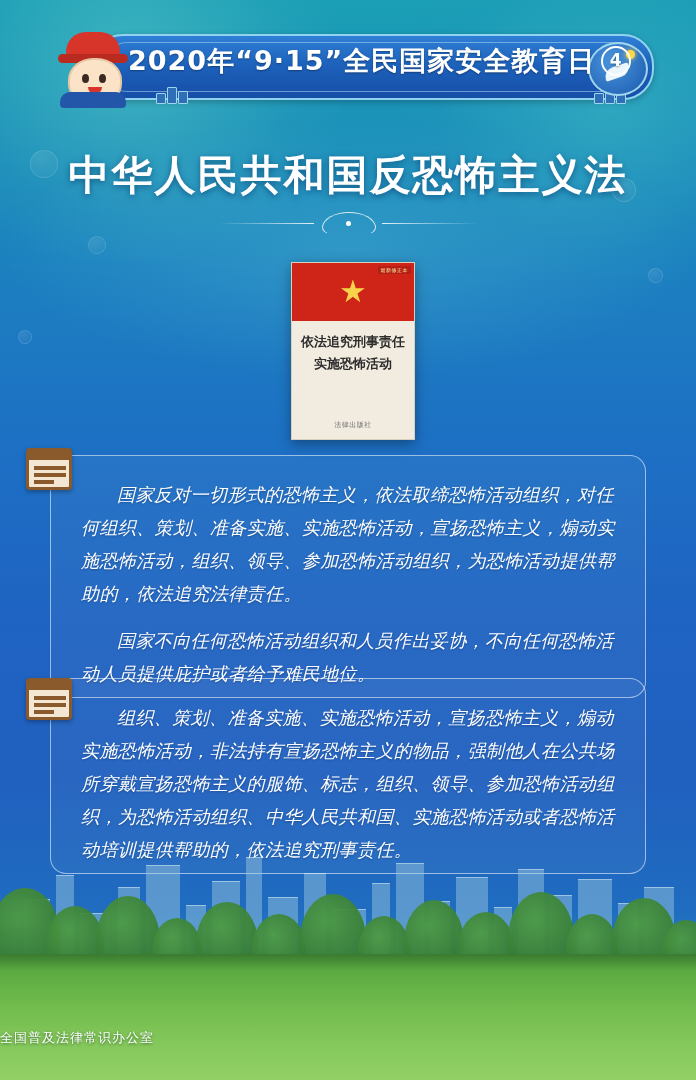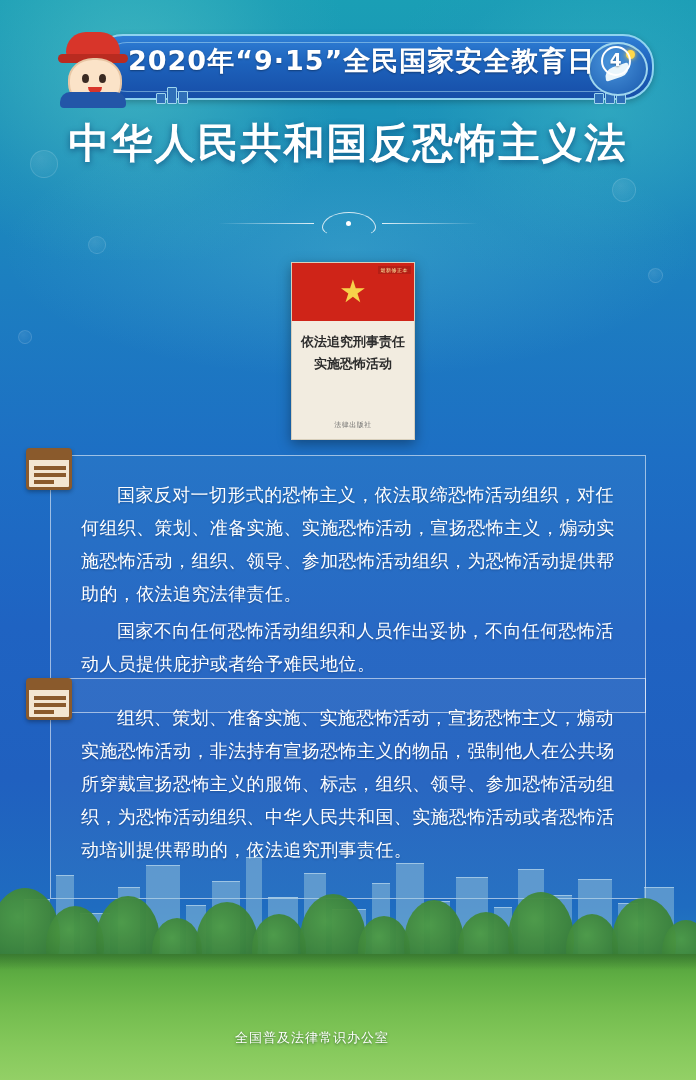--- a/index.html
+++ b/index.html
@@ -196,21 +196,21 @@
     left: 14px; top: 22px;
     width: 26px; height: 12px;
     background: #eaf6fb;
     border-radius: 12px 2px 12px 2px;
     transform: rotate(-18deg);
   }
 
   
   .main-title {
     position: absolute;
-    top: 116px;
+    top: 148px;
     left: 0;
     width: 696px;
     text-align: center;
     color: #fff;
     font-size: 41px;
     font-weight: bold;
     letter-spacing: 2px;
     text-shadow: 0 2px 6px rgba(0,40,90,0.55);
     font-family: "DejaVu Sans", "Liberation Sans", sans-serif;
   }
@@ -305,35 +305,36 @@
     letter-spacing: 0.5px;
   }
 
   
   .card {
     position: absolute;
     left: 50px;
     width: 596px;
     box-sizing: border-box;
     border: 1px solid rgba(255,255,255,0.55);
-    border-radius: 0;
+    border-radius: 16px;
     background: rgba(255,255,255,0.045);
-    padding: 22px 24px 32px 30px;
+    padding: 22px 24px 7px 30px;
+    font-style: italic;
   }
   .card p {
     margin: 0;
     color: #ffffff;
     font-size: 18px;
     line-height: 33px;
     text-indent: 2em;
     letter-spacing: 0.4px;
     text-shadow: 0 1px 2px rgba(0,30,70,0.35);
     font-family: "DejaVu Sans", "Liberation Sans", sans-serif;
   }
-  .card p + p { margin-top: 4px; }
+  .card p + p { margin-top: 14px; }
   #card1 { top: 455px; }
   #card2 { top: 678px; }
 
   .card-icon {
     position: absolute;
     left: 26px;
     width: 46px;
     height: 42px;
     background: #f3e6d2;
     border: 3px solid #8a5a2c;
@@ -413,21 +414,21 @@
     width: 5px; height: 16px;
     margin-left: -2px;
     background: #3b5a2a;
   }
 
   .footer {
     position: absolute;
     left: 0;
     bottom: 32px;
     width: 624px;
-    text-align: center;
+    text-align: left;
     color: #ffffff;
     font-size: 13px;
     line-height: 20px;
     letter-spacing: 1px;
     text-shadow: 0 1px 3px rgba(0,40,20,0.6);
     font-family: "DejaVu Sans", "Liberation Sans", sans-serif;
   }
 </style>
 </head>
 <body>

